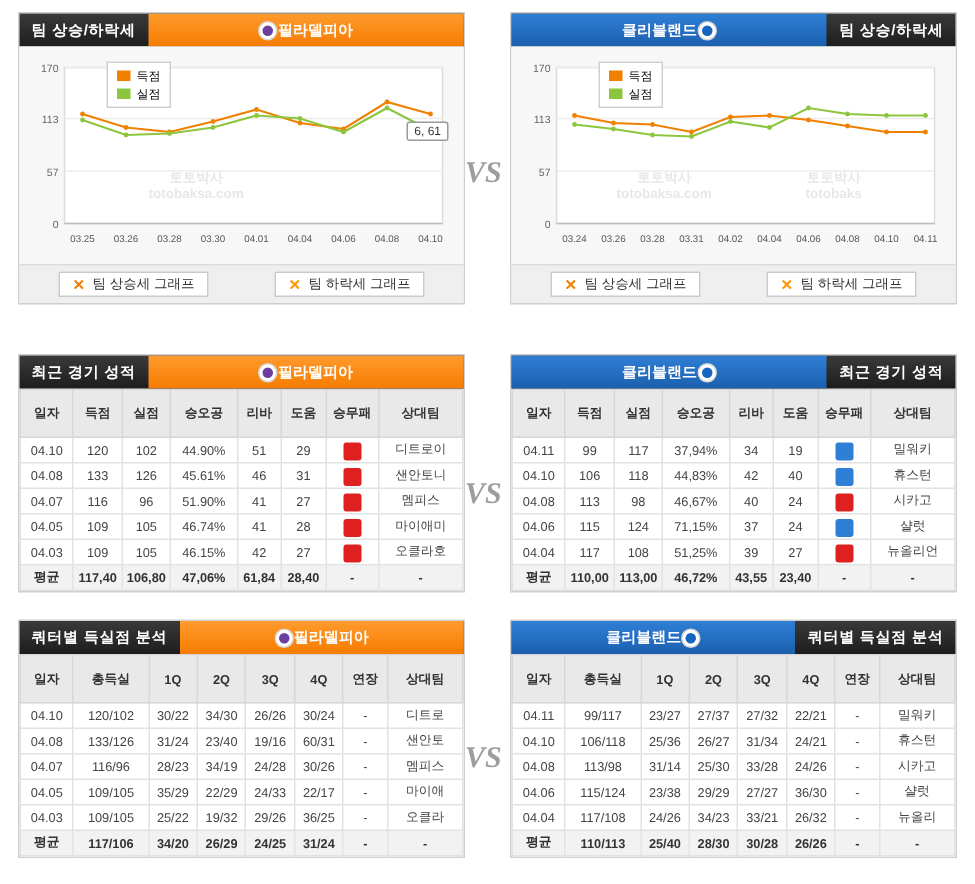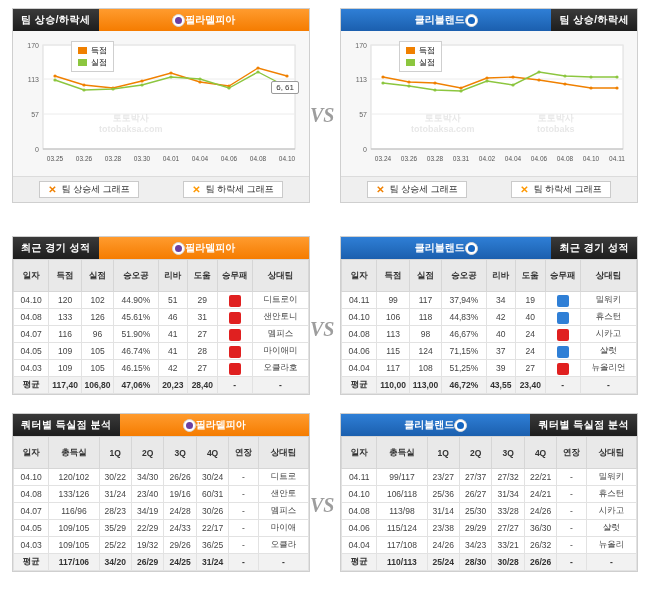--- a/index.html
+++ b/index.html
@@ -363,21 +363,21 @@
           <td>42</td>
             <td>27</td>
           <td><span class="opp-logo" style="background:#e02020;margin:0"></span></td>
           <td class="cell-opp">오클라호</td>
         </tr>
         <tr class="avg">
           <td>평균</td>
           <td>117,40</td>
             <td>106,80</td>
           <td>47,06%</td>
-            <td>20,23</td>
+            <td>61,84</td>
           <td>28,40</td>
           <td>-</td>
             <td>-</td>
         </tr>
       </tbody>
     </table>
   </div>
 
   <div class="panel tbl-panel" style="left:340px; top:236px;">
     <div class="panel-head">
@@ -627,21 +627,21 @@
           <td>24/26</td>
             <td>34/23</td>
           <td>33/21</td>
             <td>26/32</td>
           <td>-</td>
             <td>뉴올리</td>
         </tr>
         <tr class="avg">
           <td>평균</td>
           <td>110/113</td>
-            <td>25/24</td>
+            <td>25/40</td>
           <td>28/30</td>
             <td>30/28</td>
           <td>26/26</td>
             <td>-</td>
           <td>-</td>
         </tr>
       </tbody>
     </table>
   </div>
 

